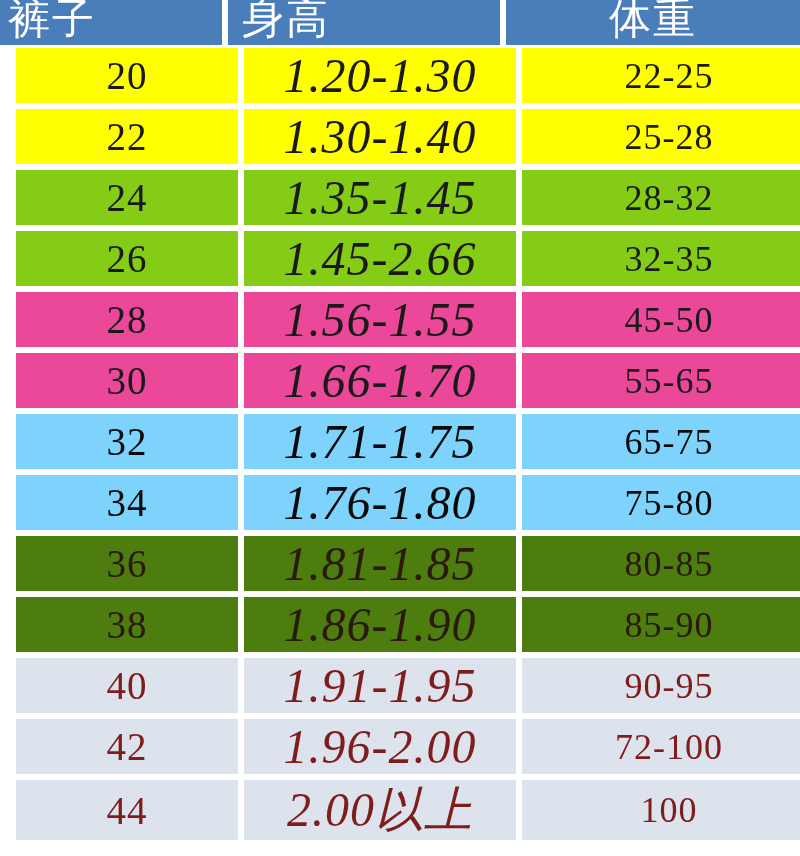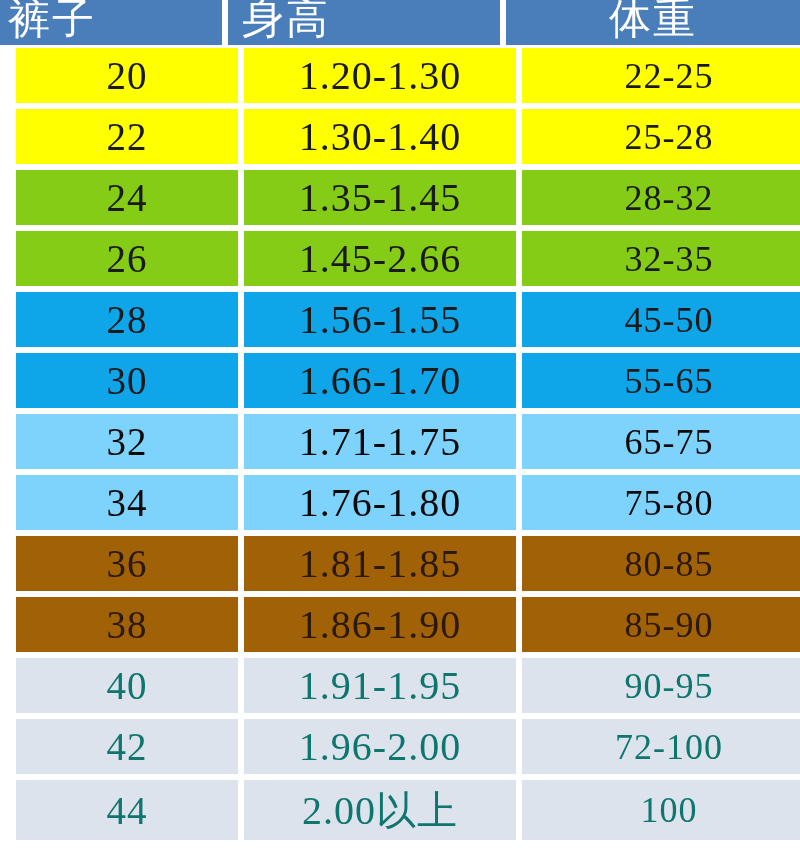--- a/index.html
+++ b/index.html
@@ -82,34 +82,34 @@
 
   
   .body-row .cell {
     color: #1a1a1a;
     font-size: 40px;
     font-family: "Liberation Serif", "DejaVu Serif", serif;
     letter-spacing: 1px;
   }
 
   .body-row .col-size   { font-size: 39px; }
-  .body-row .col-height { font-size: 40px; }
+  .body-row .col-height { font-size: 48px; font-style: italic; }
   .body-row .col-weight { font-size: 36px; }
 
   
   .band-yellow    .cell { background: #ffff00; }
   .band-green     .cell { background: #84cc16; }
-  .band-lightblue .cell { background: #0ea5e9; }
+  .band-lightblue .cell { background: #ec4899; }
   .band-darkblue  .cell { background: #7dd3fc; }
-  .band-peach     .cell { background: #a16207; }
+  .band-peach     .cell { background: #4d7c0f; }
   .band-gray      .cell { background: #dce3ec; }
 
   .band-darkblue .cell { color: #0a0a0a; }
   .band-peach    .cell { color: #2b1a0c; }
-  .band-gray     .cell { color: #0f766e; }
+  .band-gray     .cell { color: #7f1d1d; }
 </style>
 </head>
 <body>
 
 <div id="size-table">
 
   <div class="trow header-row">
     <div class="cell col-size">裤子</div>
     <div class="cell col-height">身高</div>
     <div class="cell col-weight">体重</div>

